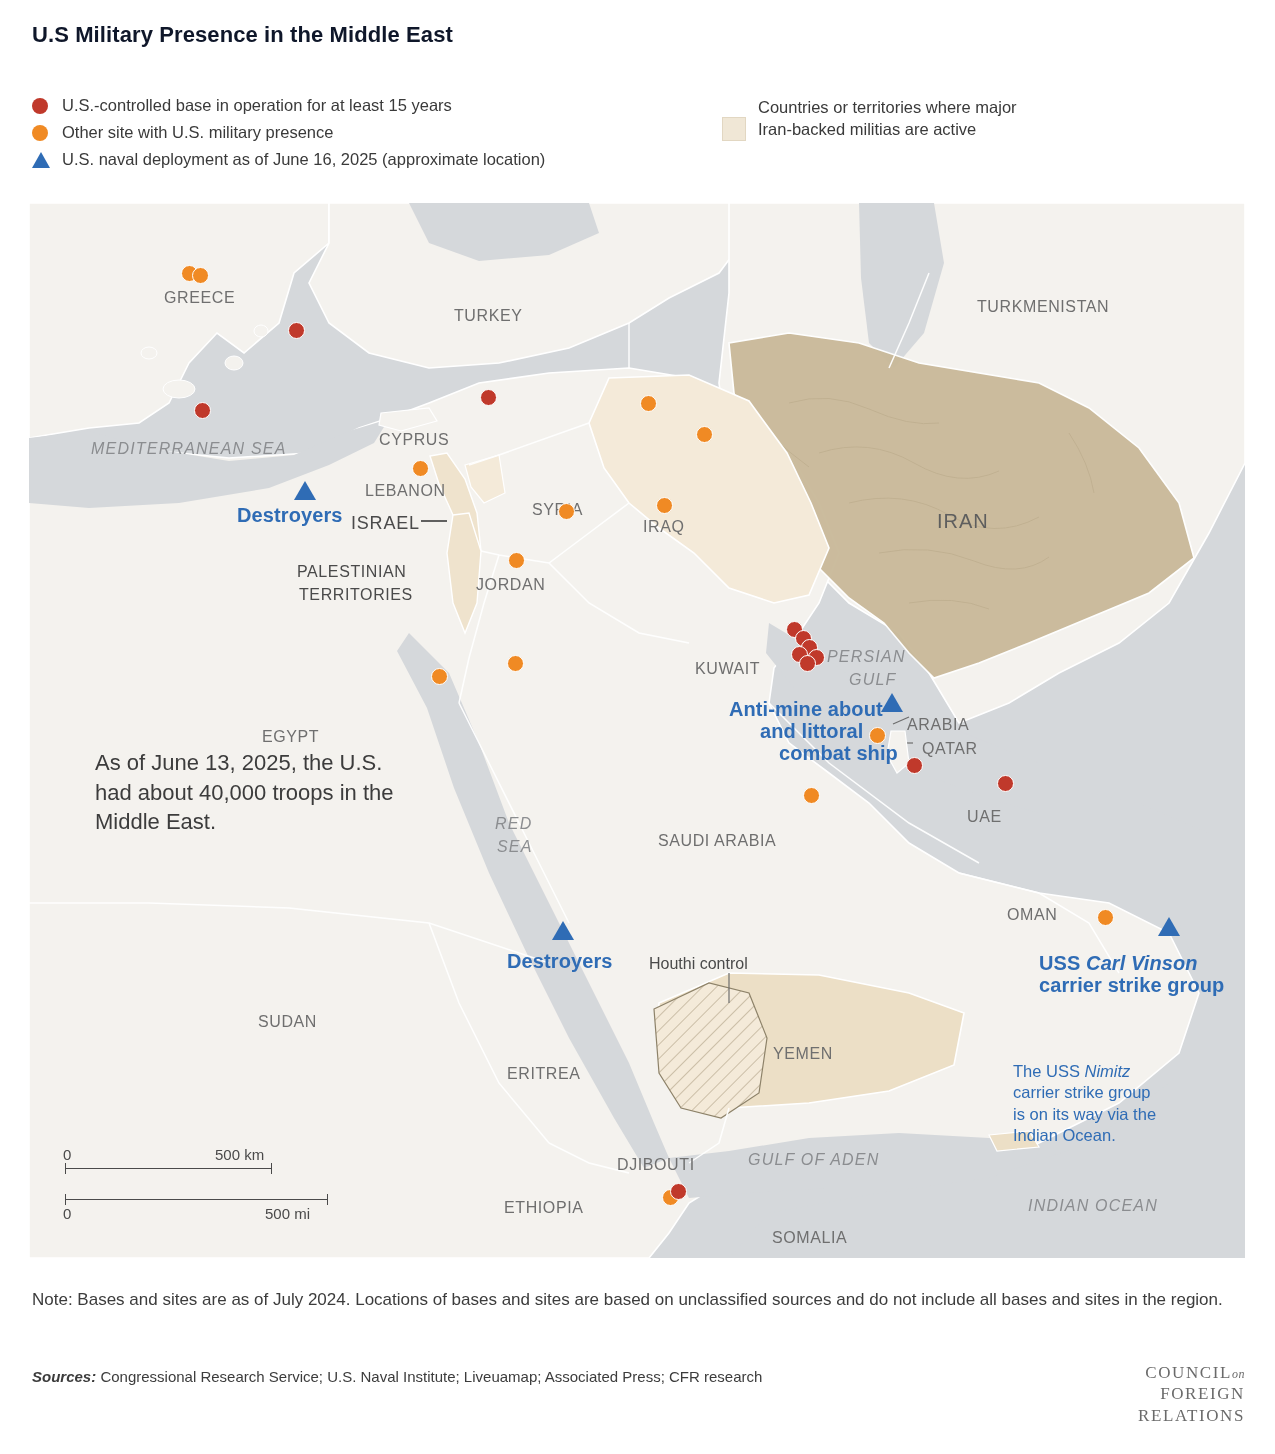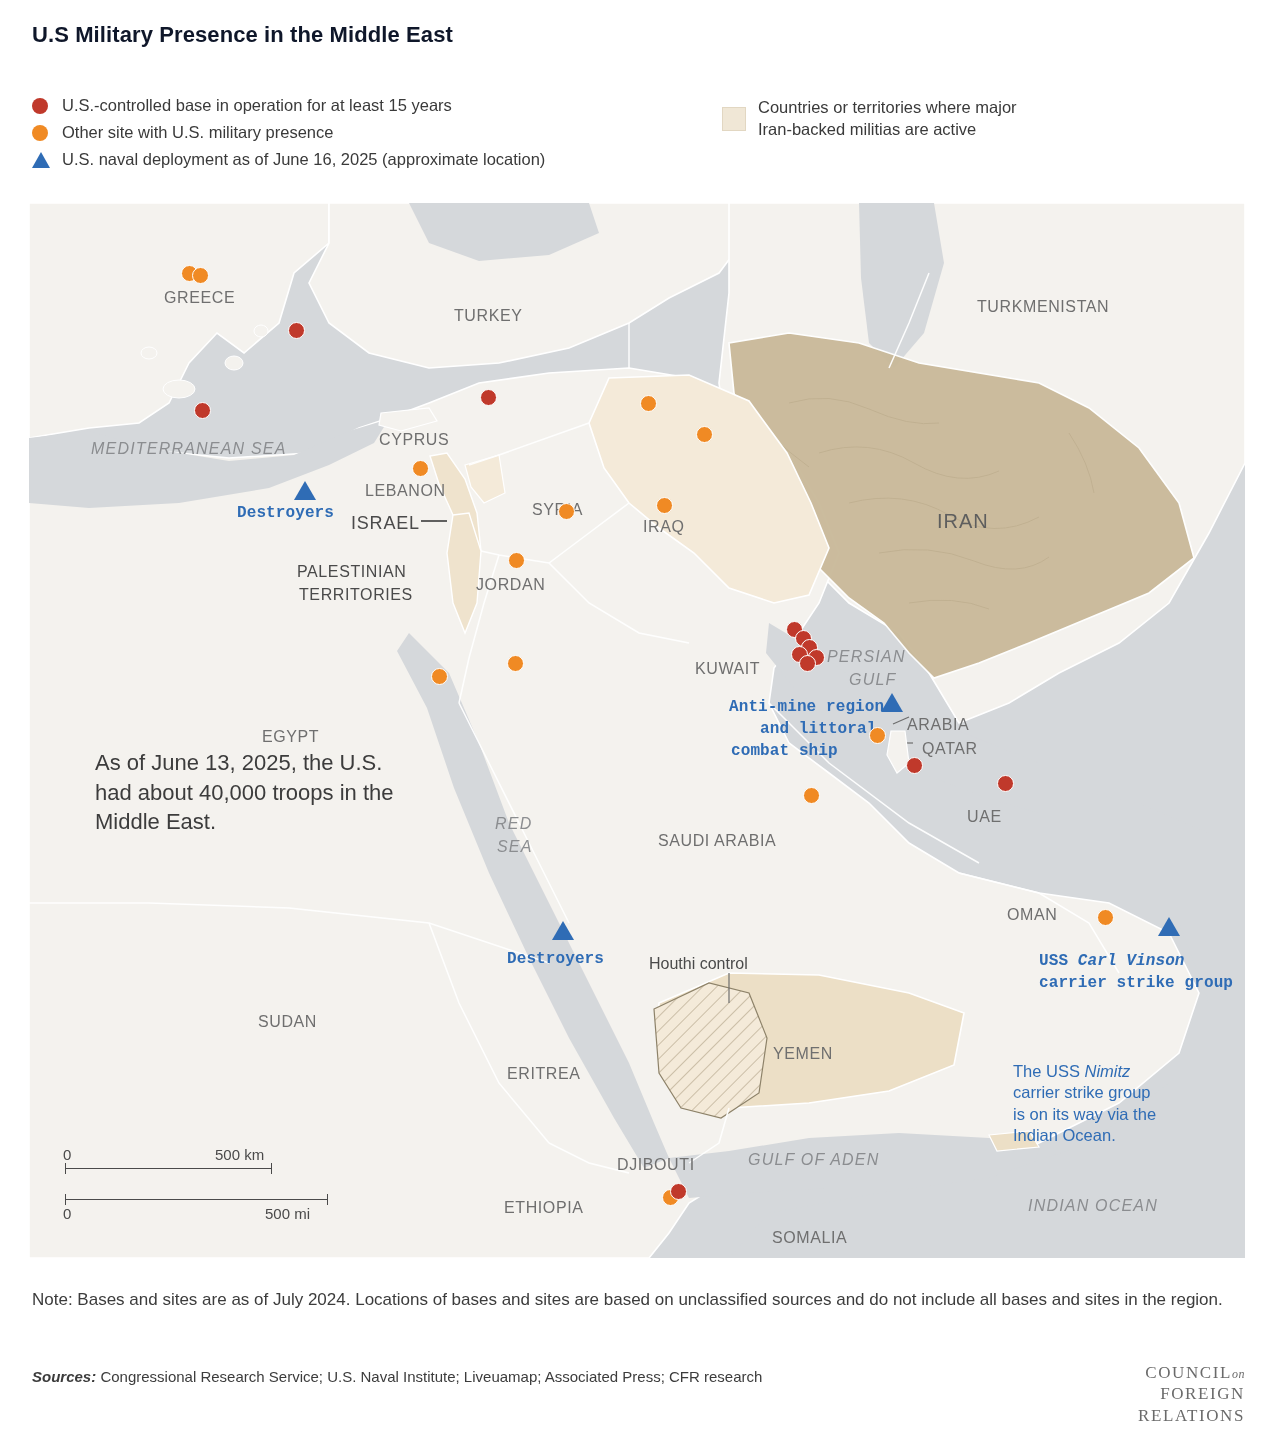--- a/index.html
+++ b/index.html
@@ -65,21 +65,21 @@
     border-right: 9px solid transparent;
     border-bottom: 16px solid #2f6cb5;
     display: inline-block;
   }
   .legend-right {
     position: absolute;
     left: 722px;
     top: 96px;
     width: 480px;
     display: flex;
-    align-items: center;
+    align-items: flex-end;
     font-size: 16.5px;
     color: #3a3a3a;
   }
   .legend-box {
     width: 22px; height: 22px;
     background: #f0e7d6;
     border: 1px solid #e2d7c2;
     flex: 0 0 22px;
     margin-right: 12px;
     margin-top: 1px;
@@ -117,25 +117,24 @@
     color: #5e5e5e;
     letter-spacing: 1px;
   }
   .map-label.dark {
     color: #4a4a4a;
     font-size: 18px;
     letter-spacing: 0.8px;
   }
   .map-label.navy {
     color: #2f6cb5;
-    font-size: 16px;
+    font-size: 20px;
     font-weight: bold;
     letter-spacing: 0.1px;
     line-height: 1.25;
-    font-family: Liberation Mono, monospace;
   }
   .map-label.navy-note {
     color: #2f6cb5;
     font-size: 16.5px;
     font-weight: normal;
     line-height: 1.3;
     letter-spacing: 0;
   }
   .map-label.plain {
     color: #4a4a4a;
@@ -404,23 +403,23 @@
   <div class="map-label sea" style="left:62px;top:237px;">MEDITERRANEAN SEA</div>
   <div class="map-label sea" style="left:798px;top:445px;">PERSIAN</div>
   <div class="map-label sea" style="left:820px;top:468px;">GULF</div>
   <div class="map-label sea" style="left:466px;top:612px;">RED</div>
   <div class="map-label sea" style="left:468px;top:635px;">SEA</div>
   <div class="map-label sea" style="left:719px;top:948px;">GULF OF ADEN</div>
   <div class="map-label sea" style="left:999px;top:994px;">INDIAN OCEAN</div>
 
   <div class="map-label navy" style="left:208px;top:300px;">Destroyers</div>
   <div class="map-label navy" style="left:478px;top:746px;">Destroyers</div>
-  <div class="map-label navy" style="left:700px;top:494px;">Anti-mine region</div>
+  <div class="map-label navy" style="left:700px;top:494px;">Anti-mine about</div>
   <div class="map-label navy" style="left:731px;top:516px;">and littoral</div>
-  <div class="map-label navy" style="left:702px;top:538px;">combat ship</div>
+  <div class="map-label navy" style="left:750px;top:538px;">combat ship</div>
   <div class="map-label navy" style="left:1010px;top:748px;">USS <i>Carl Vinson</i></div>
   <div class="map-label navy" style="left:1010px;top:770px;">carrier strike group</div>
 
   <div class="map-label navy-note" style="left:984px;top:858px;">
     The USS <i>Nimitz</i><br>carrier strike group<br>is on its way via the<br>Indian Ocean.
   </div>
 
   <div class="stat-text">As of June 13, 2025, the U.S. had about 40,000 troops in the Middle East.</div>
 
   <div class="marker m-orange" style="left:152px;top:62px;"></div>

